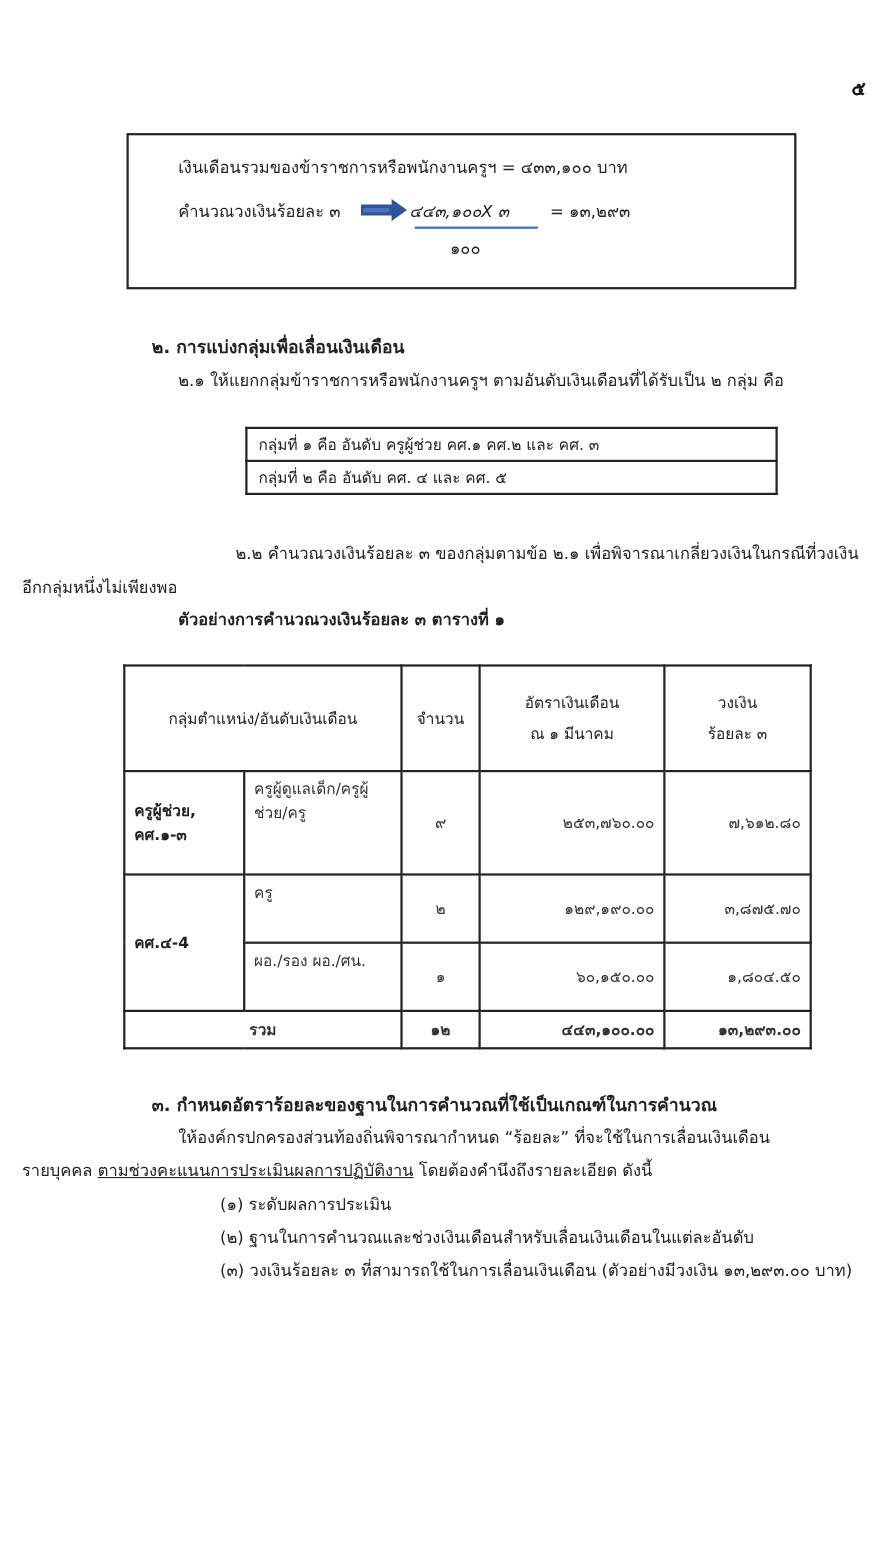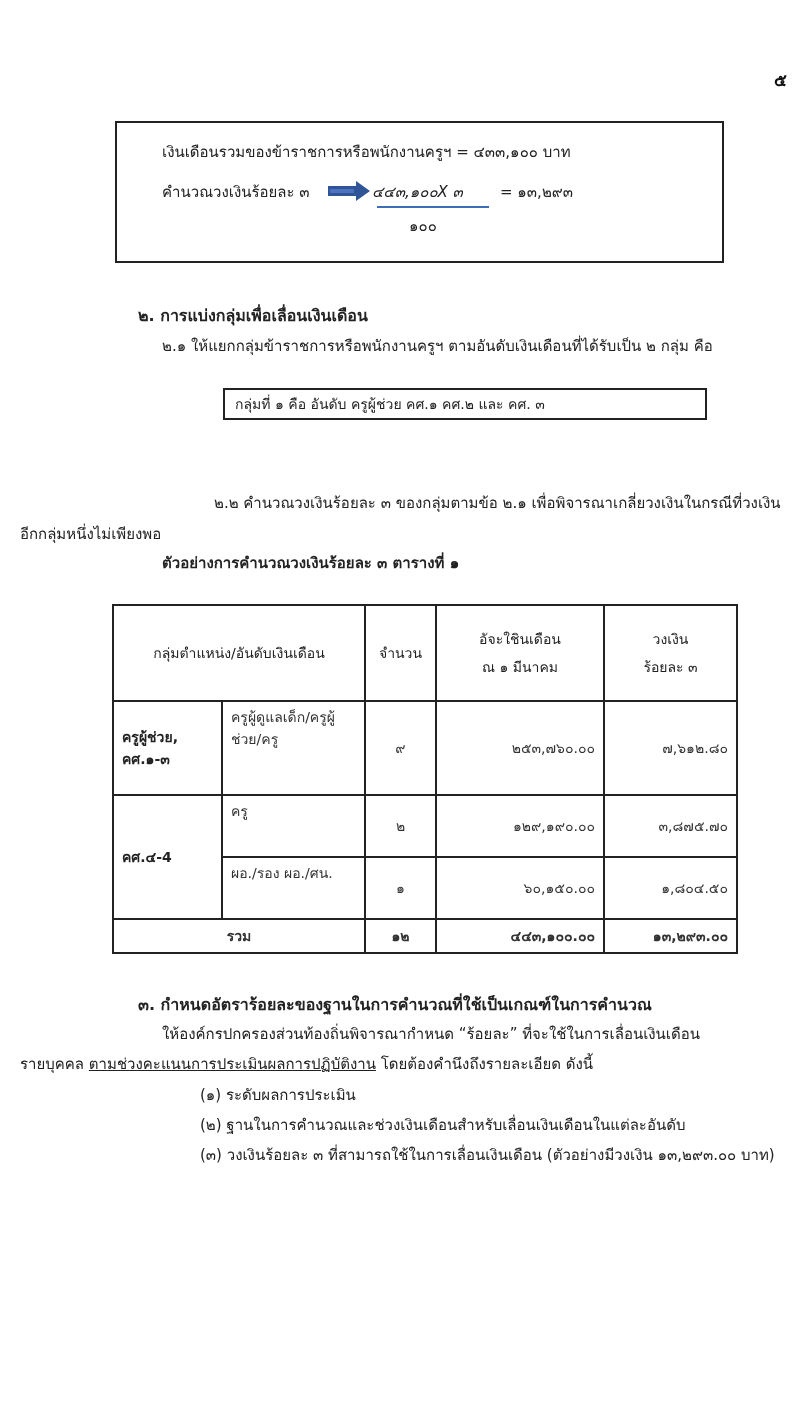--- a/index.html
+++ b/index.html
@@ -80,41 +80,44 @@
 <div class="abs denom">๑๐๐</div>
 
 <div class="abs h2">๒. การแบ่งกลุ่มเพื่อเลื่อนเงินเดือน</div>
 <div class="abs p21">๒.๑ ให้แยกกลุ่มข้าราชการหรือพนักงานครูฯ ตามอันดับเงินเดือนที่ได้รับเป็น ๒ กลุ่ม คือ</div>
 
 <table class="abs groups">
   <tbody>
       <tr>
         <td>กลุ่มที่ ๑ คือ อันดับ ครูผู้ช่วย คศ.๑ คศ.๒ และ คศ. ๓</td>
       </tr>
+  <tr>
+        <td>กลุ่มที่ ๒ คือ อันดับ คศ. ๔ และ คศ. ๕</td>
+      </tr>
 </tbody>
   </table>
 
 <div class="abs p22a">๒.๒ คำนวณวงเงินร้อยละ ๓ ของกลุ่มตามข้อ ๒.๑ เพื่อพิจารณาเกลี่ยวงเงินในกรณีที่วงเงิน</div>
 <div class="abs p22b">อีกกลุ่มหนึ่งไม่เพียงพอ</div>
 <div class="abs example-title">ตัวอย่างการคำนวณวงเงินร้อยละ ๓  ตารางที่ ๑</div>
 
 <table class="main">
   <colgroup>
       <col class="c1">
       <col class="c2">
       <col class="c3">
       <col class="c4">
       <col class="c5">
     </colgroup>
   <tbody>
       <tr style="height:96px">
     <th colspan="2">กลุ่มตำแหน่ง/อันดับเงินเดือน</th>
     <th>จำนวน</th>
     <th>
-      <div>อัจะใชินเดือน</div>
+      <div>อัตราเงินเดือน</div>
       <div style="margin-top:6px">ณ ๑ มีนาคม</div>
     </th>
     <th>
       <div>วงเงิน</div>
       <div style="margin-top:6px">ร้อยละ ๓</div>
     </th>
   </tr>
   <tr style="height:94px">
     <td class="bold">ครูผู้ช่วย, คศ.๑-๓</td>
     <td class="subcell">ครูผู้ดูแลเด็ก/ครูผู้ช่วย/ครู</td>

